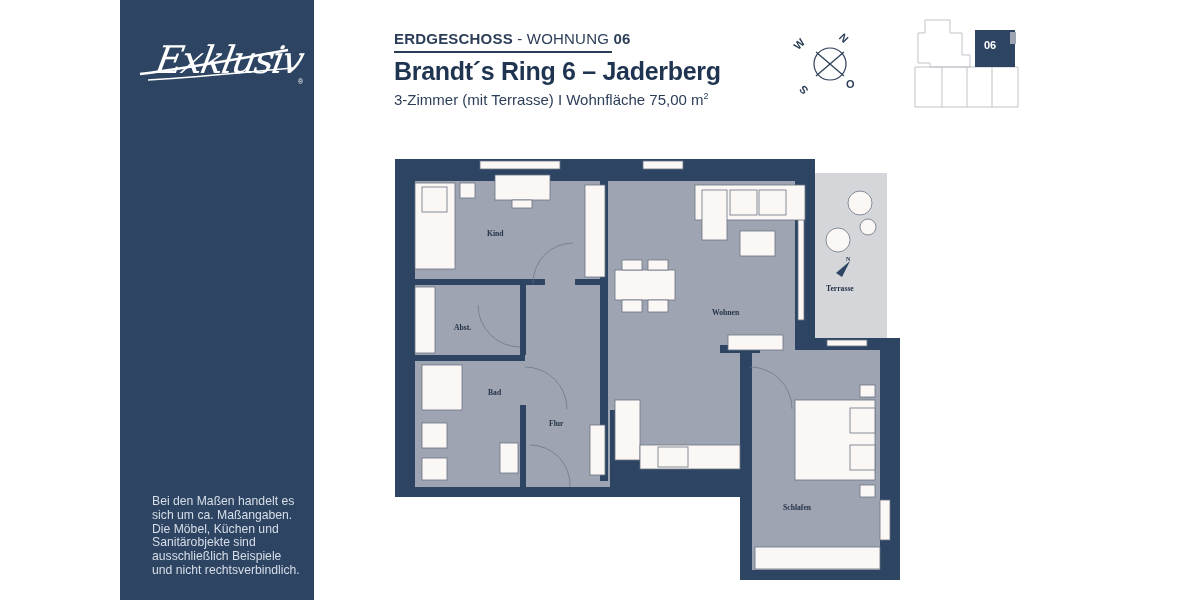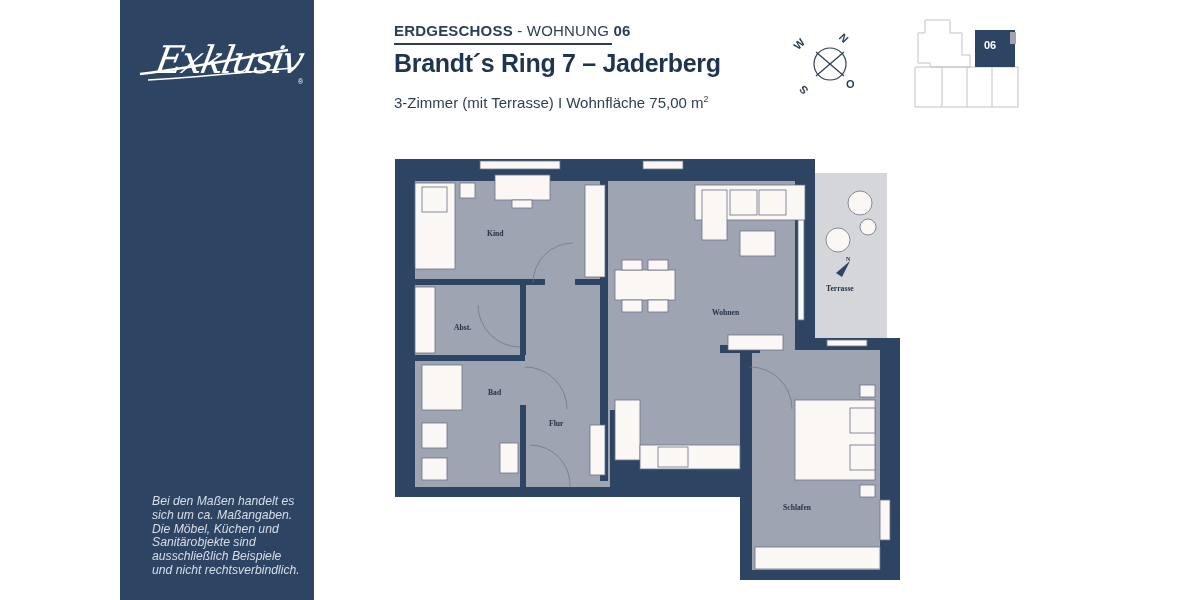--- a/index.html
+++ b/index.html
@@ -1,28 +1,28 @@
 <!DOCTYPE html>
 <html><head>
 <meta charset="utf-8">
 <style>
   html,body{margin:0;padding:0;}
   body{width:1200px;height:600px;background:#ffffff;position:relative;overflow:hidden;font-family:"Liberation Sans",sans-serif;color:#2c3e57;}
   .sidebar{position:absolute;left:120px;top:0;width:194px;height:600px;background:#2d4563;}
   .logo{position:absolute;left:18px;top:38px;width:160px;height:60px;}
   .logo-text{position:absolute;left:18px;top:0;font-family:"DejaVu Serif",serif;font-style:italic;font-size:38px;color:#ffffff;letter-spacing:-2px;transform:skewX(-10deg);}
   .logo-reg{position:absolute;left:160px;top:40px;font-size:7px;color:#ffffff;}
-  .disclaimer{position:absolute;left:32px;top:495px;width:150px;font-size:12.2px;line-height:13.8px;color:#d8dee8;font-style:italic;}
-  .header{position:absolute;left:394px;top:22px;}
+  .disclaimer{position:absolute;left:32px;top:495px;width:150px;font-size:12.2px;line-height:13.8px;color:#d8dee8;}
+  .header{position:absolute;left:394px;top:30px;}
   .floor-line{font-size:15px;color:#2c3e57;letter-spacing:0.2px;}
   .floor-line b{font-weight:bold;}
   .floor-line .light{font-weight:normal;}
   .rule{width:218px;height:1.5px;background:#2c3e57;margin-top:4px;}
   .title{font-size:25px;font-weight:bold;margin-top:4px;color:#1f3450;letter-spacing:-0.3px;}
-  .subtitle{font-size:15px;margin-top:16px;color:#2c3e57;}
+  .subtitle{font-size:15px;margin-top:5px;color:#2c3e57;}
   .subtitle sup{font-size:9px;}
   .compass{position:absolute;left:790px;top:30px;width:80px;height:70px;}
   .compass .lbl{position:absolute;font-size:11px;color:#2c3e57;font-weight:bold;}
   .keyplan{position:absolute;left:910px;top:15px;width:115px;height:100px;}
   .keyplan .unit{position:absolute;left:65px;top:15px;width:40px;height:37px;background:#2d4563;}
   .keyplan .unit-label{position:absolute;left:74px;top:24px;font-size:11px;font-weight:bold;color:#fff;}
   .plan{position:absolute;left:390px;top:155px;width:520px;height:430px;font-family:Liberation Serif, serif;}
   .room-label{position:absolute;font-size:9px;color:#243247;font-weight:bold;transform:scaleX(0.85);transform-origin:left;}
 </style>
 </head>
@@ -38,21 +38,21 @@
     <span class="logo-reg">®</span>
   </div>
   <div class="disclaimer">Bei den Maßen handelt es sich um ca. Maßangaben. Die Möbel, Küchen und Sanitärobjekte sind ausschließlich Beispiele und nicht rechtsverbindlich.</div>
 </div>
 
 <div class="header">
   <div class="floor-line">
     <b>ERDGESCHOSS</b><span class="light"> - </span><span class="light">WOHNUNG </span><b>06</b>
   </div>
   <div class="rule"></div>
-  <div class="title">Brandt´s Ring 7 – Jaderberg</div>
+  <div class="title">Brandt´s Ring 6 – Jaderberg</div>
   <div class="subtitle"><span>3-Zimmer (mit Terrasse) I Wohnfläche 75,00 m</span><sup>2</sup></div>
 </div>
 
 <div class="compass">
   <svg width="80" height="70" style="position:absolute;left:0;top:0">
     <circle cx="40" cy="34" r="16" fill="none" stroke="#2c3e57" stroke-width="1.2"></circle>
     <line x1="26" y1="22" x2="54" y2="46" stroke="#2c3e57" stroke-width="1.2"></line>
     <line x1="54" y1="22" x2="26" y2="46" stroke="#2c3e57" stroke-width="1.2"></line>
   </svg>
   <span class="lbl" style="left:50px;top:2px;transform:rotate(45deg)">N</span>

